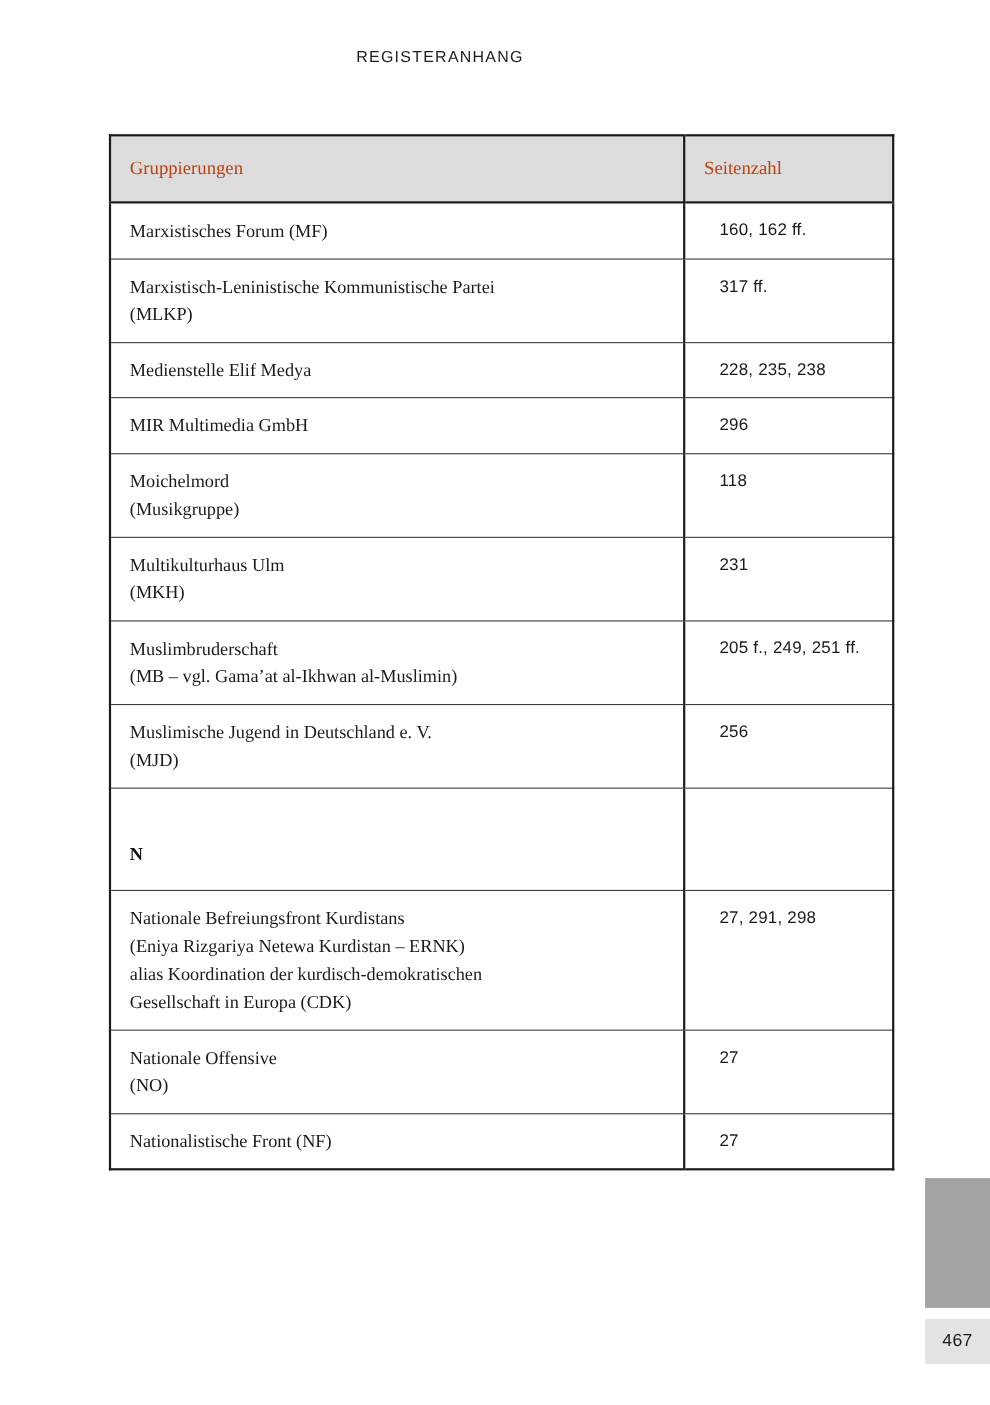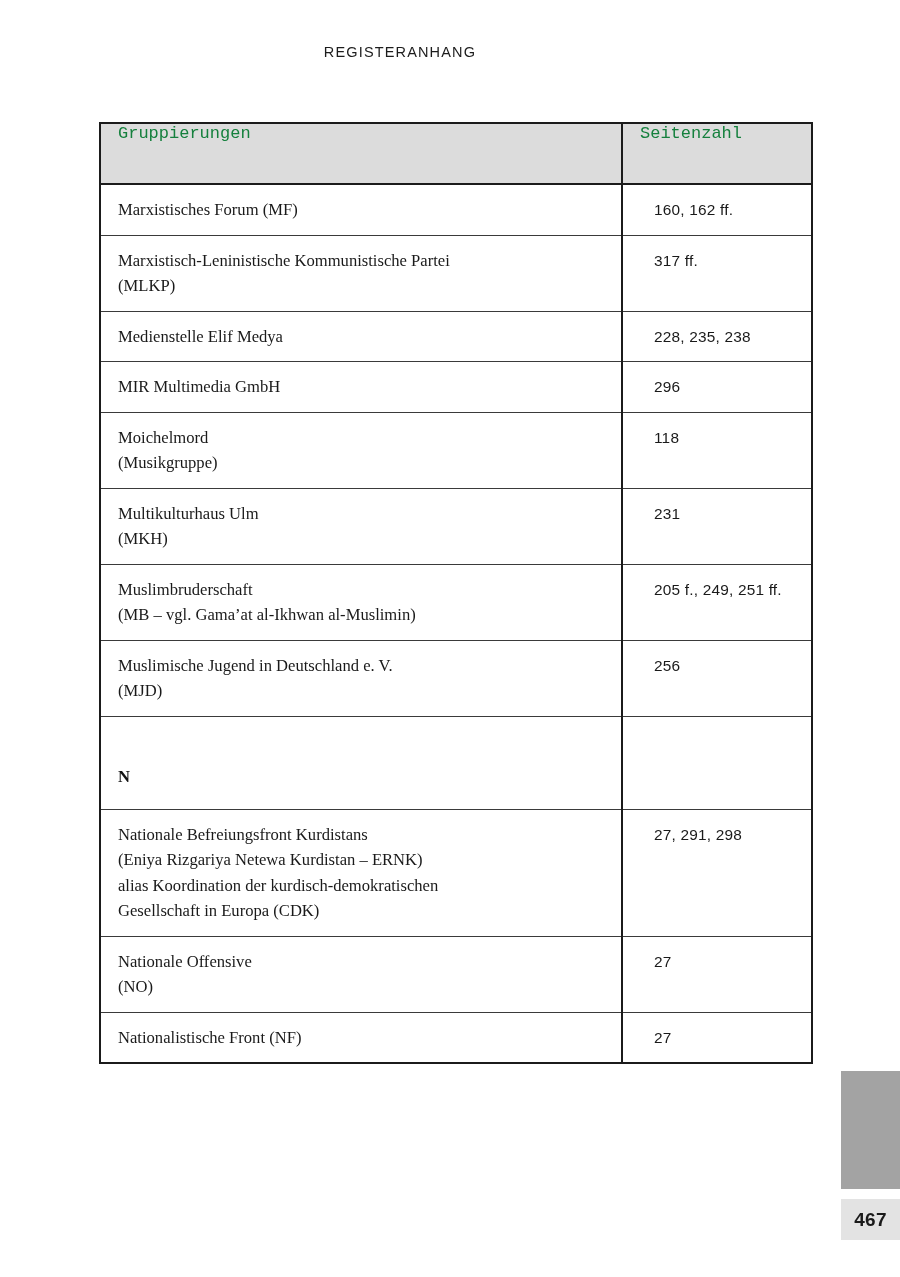--- a/index.html
+++ b/index.html
@@ -59,24 +59,25 @@
     border-bottom: 2.5px solid #1b1b1b;
     height: 59px;
     font-weight: 400;
     text-align: left;
   }
   tr.header-row th.c-group {
     border-right: 2.5px solid #1b1b1b;
   }
   .h-label {
     display: block;
-    font-family: Liberation Mono, monospace;
+    font-family: Liberation Serif, serif;
     font-size: 17px;
     padding-left: 17px;
-    color: #15803d;
+    padding-top: 19px;
+    color: #c2410c;
   }
 
   
   tr.body-row td {
     border-top: 1.4px solid #3a3a3a;
   }
   tr.body-row td.c-group {
     border-right: 2.5px solid #1b1b1b;
   }
   tr.body-row:first-of-type td {
@@ -135,22 +136,22 @@
     top: 1199px;
     width: 59px;
     height: 41px;
     background: #e3e3e3;
     display: flex;
     align-items: center;
     justify-content: center;
   }
   .folio-number {
     font-family: "Liberation Sans", sans-serif;
-    font-weight: bold;
-    font-size: 19px;
+    font-weight: normal;
+    font-size: 16px;
     color: #1a1a1a;
     letter-spacing: 0.3px;
   }
 </style>
 </head>
 <body>
 
 <div class="running-head">REGISTERANHANG</div>
 
 <table class="index-table">

